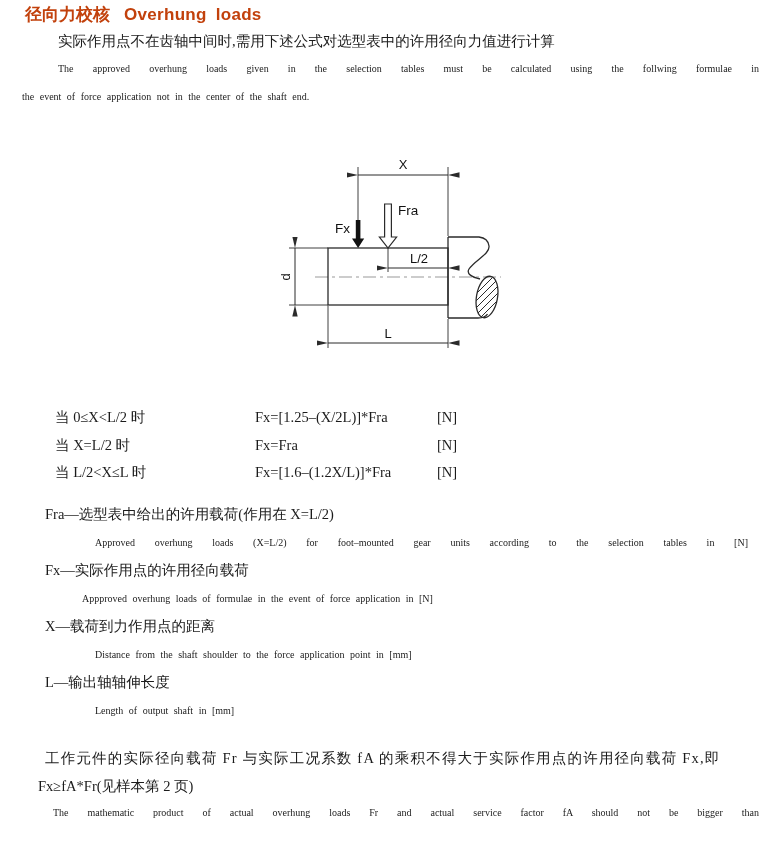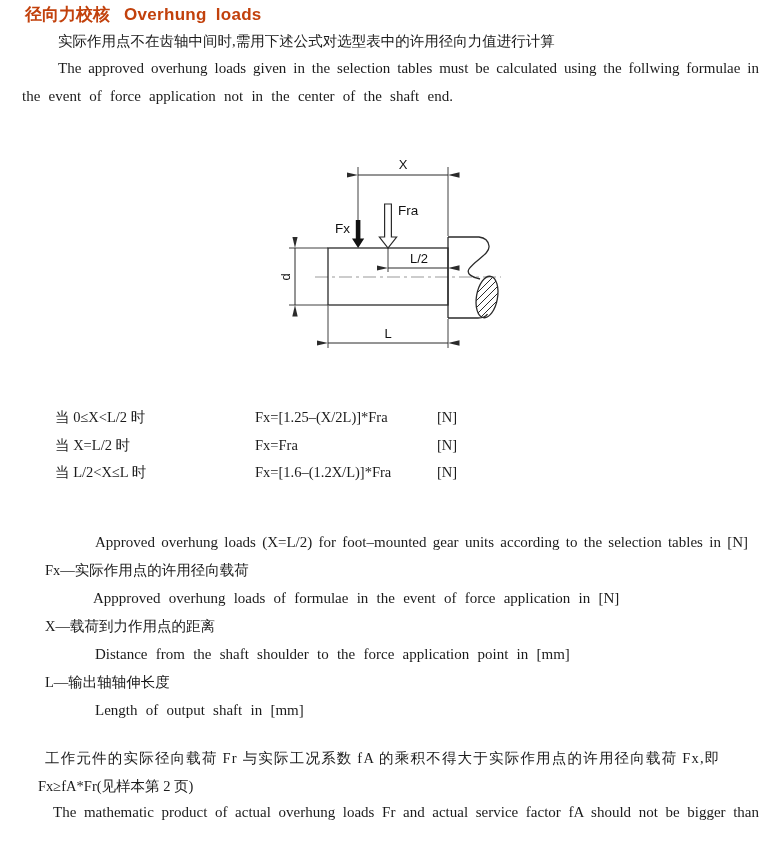--- a/index.html
+++ b/index.html
@@ -9,21 +9,21 @@
     font-family:"Liberation Serif", "DejaVu Serif", serif;
     font-size:14.5px; line-height:19px;
   }
   .abs { position:absolute; white-space:nowrap; }
   .title {
     font-family:"Liberation Sans", "DejaVu Sans", sans-serif;
     font-weight:bold; font-size:17px; line-height:22px; color:#c2410c;
   }
   .title-en { margin-left:14px; word-spacing:4px; letter-spacing:0.3px; }
   .zh { font-size:14.5px; }
-  .en { font-size:15px; }
+  .en { font-size:10px; }
   .wsp { word-spacing:0.3em; }
   .jfull { text-align:justify; text-align-last:justify; white-space:normal; }
   .frow { left:0; width:780px; height:19px; }
   .fcond { position:absolute; left:55px; }
   .fexpr { position:absolute; left:215px;margin-left:40px; }
   .funit { position:absolute; left:437px; }
   .diagram text {
     font-family:"Liberation Sans", "DejaVu Sans", sans-serif;
     font-size:13px; fill:#111;
   }
@@ -126,24 +126,25 @@
     <span class="fcond zh">当 X=L/2 时</span>
     <span class="fexpr">Fx=Fra</span>
     <span class="funit">[N]</span>
   </div>
   <div class="abs frow" style="top:463px;">
     <span class="fcond zh">当 L/2&lt;X≤L 时</span>
     <span class="fexpr">Fx=[1.6–(1.2X/L)]*Fra</span>
     <span class="funit">[N]</span>
   </div>
 
+  <div class="abs zh" style="left:45px; top:505px;">Fra—选型表中给出的许用载荷(作用在 X=L/2)</div>
   <div class="abs en jfull" style="left:95px; top:533px; width:653px;">Approved overhung loads (X=L/2) for foot–mounted gear units according to the selection tables in [N]</div>
 
   <div class="abs zh" style="left:45px; top:561px;">Fx—实际作用点的许用径向载荷</div>
-  <div class="abs en wsp" style="left:93px; top:589px;">Appproved overhung loads of formulae in the event of force application in [N]</div>
+  <div class="abs en wsp" style="left:82px; top:589px;">Appproved overhung loads of formulae in the event of force application in [N]</div>
 
   <div class="abs en wsp" style="left:95px; top:645px;">Distance from the shaft shoulder to the force application point in [mm]</div>
   <div class="abs zh" style="left:45px; top:617px;">X—载荷到力作用点的距离</div>
 
   <div class="abs zh" style="left:45px; top:673px;">L—输出轴轴伸长度</div>
   <div class="abs en wsp" style="left:95px; top:701px;">Length of output shaft in [mm]</div>
 
   <div class="abs zh" style="left:45px; top:749px; letter-spacing:1.2px;">工作元件的实际径向载荷 Fr 与实际工况系数 fA 的乘积不得大于实际作用点的许用径向载荷 Fx,即</div>
   <div class="abs zh" style="left:38px; top:777px;text-align:center;">Fx≥fA*Fr(见样本第 2 页)</div>
   <div class="abs en jfull" style="left:22px; top:803px; width:737px; text-indent:31px;">The mathematic product of actual overhung loads Fr and actual service factor fA should not be bigger than</div>

